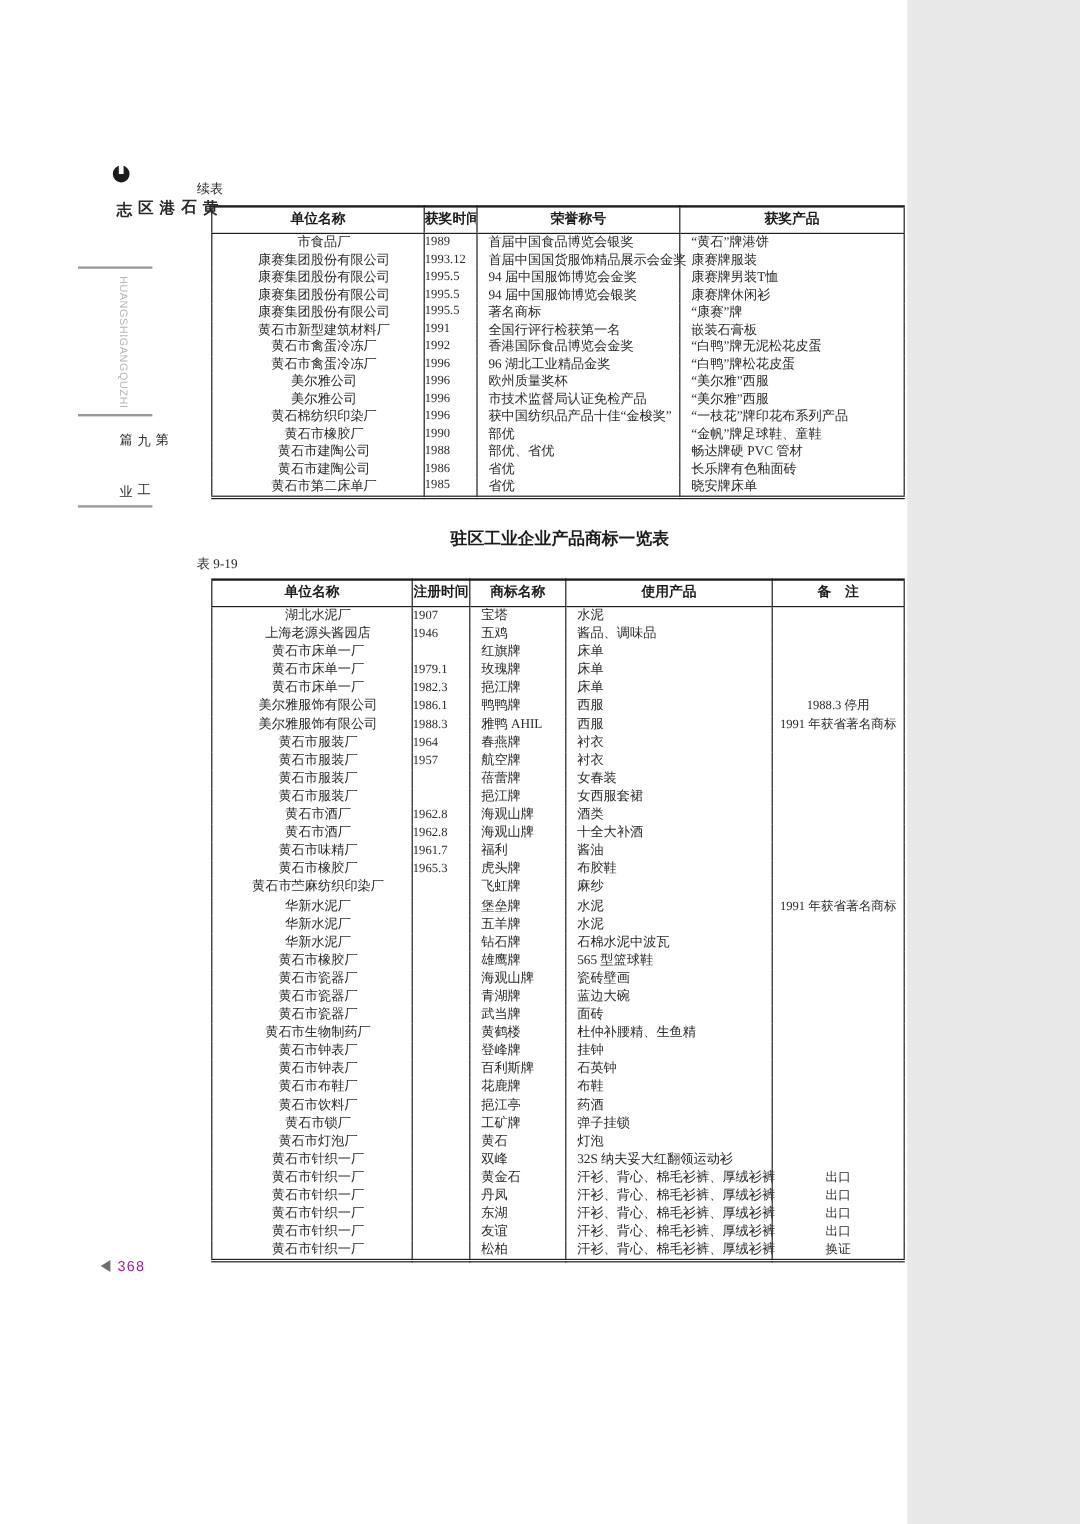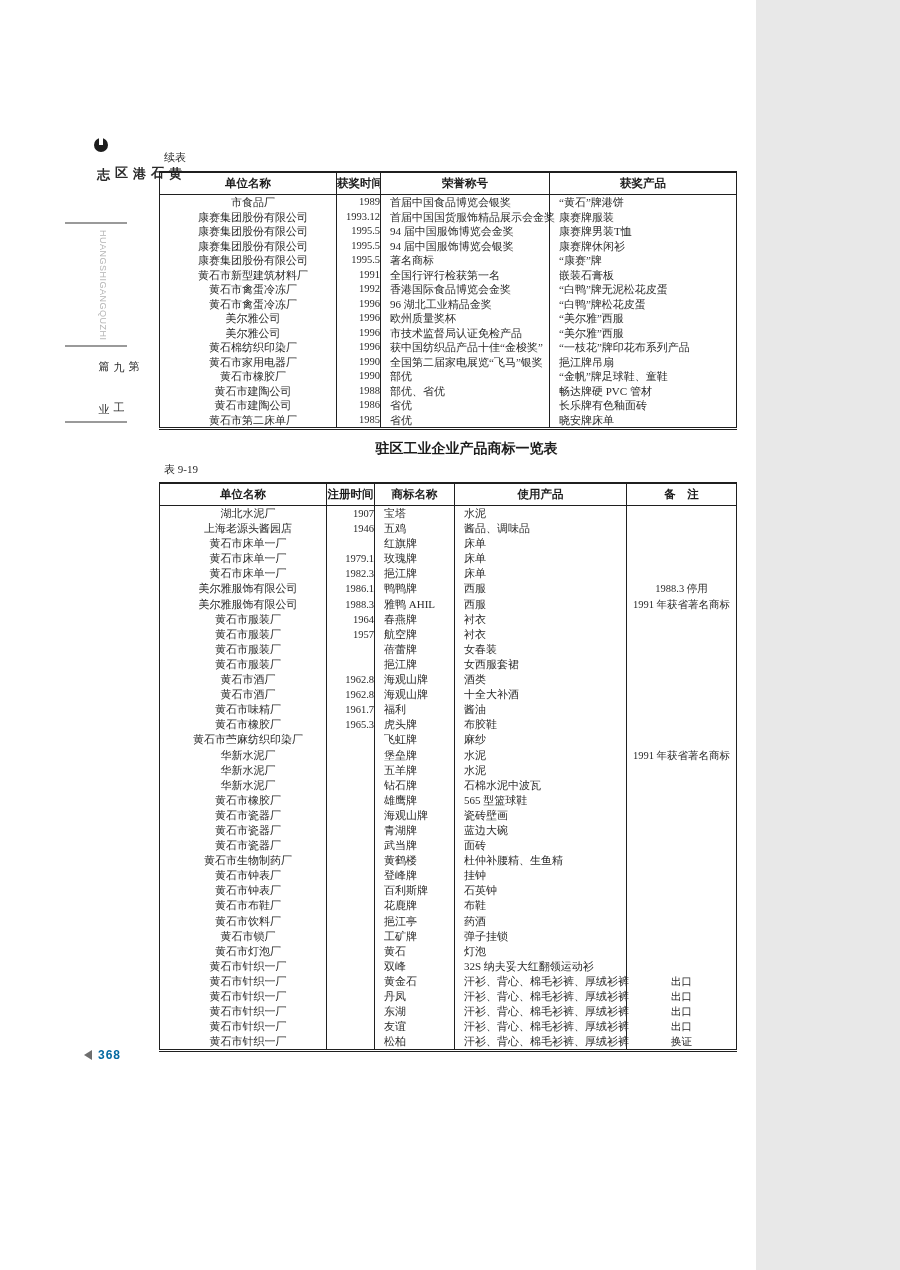--- a/index.html
+++ b/index.html
@@ -18,40 +18,40 @@
   .v-pinyin{position:absolute;left:38px;top:100px;writing-mode:vertical-rl;font-size:9px;letter-spacing:0.5px;color:#b4b4b4;font-family:"Liberation Sans","DejaVu Sans",sans-serif;}
   .v-part{position:absolute;left:36px;top:222px;writing-mode:vertical-rl;font-size:11px;color:#2a2a2a;letter-spacing:1px;}
   .v-chap{position:absolute;left:36px;top:264px;writing-mode:vertical-rl;font-size:11px;color:#2a2a2a;letter-spacing:2px;}
 
   
   .cont-label{position:absolute;left:164px;top:150px;font-size:11px;color:#2a2a2a;}
   .t2-title{position:absolute;left:178px;top:440px;width:577px;text-align:center;font-size:14px;font-weight:700;color:#1c1c1c;font-family:"Liberation Sans","DejaVu Sans",sans-serif;}
   .t2-label{position:absolute;left:164px;top:462px;font-size:11px;color:#2a2a2a;font-family:Liberation Serif, serif;}
 
   
-  table.doc-table{position:absolute;left:159px;width:577px;border-collapse:collapse;table-layout:fixed;
+  table.doc-table{position:absolute;left:176px;width:577px;border-collapse:collapse;table-layout:fixed;
     border-top:2px solid #1f1f1f;border-bottom:3px double #1f1f1f;border-left:1px solid #1f1f1f;border-right:1px solid #1f1f1f;}
   .t1{top:171px;}
   .t2{top:482px;}
   .doc-table th{font-family:"Liberation Sans","DejaVu Sans",sans-serif;font-weight:700;font-size:11.5px;color:#1c1c1c;
     border-bottom:1px solid #1f1f1f;height:21px;line-height:21px;text-align:center;padding:0;white-space:nowrap;overflow:hidden;}
   .doc-table th + th, .doc-table td + td{border-left:1px solid #1f1f1f;}
   .doc-table td{font-size:11px;color:#2a2a2a;padding:0;white-space:nowrap;overflow:visible;}
   .t1 td{height:14.5px;line-height:14.5px;}
   .t2 td{height:15.1px;line-height:15.1px;}
   .t1 td:nth-child(1),.t2 td:nth-child(1){text-align:center;padding-left:10px;}
-  .t1 td:nth-child(2),.t2 td:nth-child(2){text-align:right;font-size:10.5px;}
+  .t1 td:nth-child(2),.t2 td:nth-child(2){text-align:left;font-size:10.5px;}
   .t1 td:nth-child(3),.t1 td:nth-child(4),
   .t2 td:nth-child(3),.t2 td:nth-child(4){text-align:left;padding-left:9px;}
   .t2 td:nth-child(5){text-align:center;font-size:10.5px;}
 
   
   .page-num{position:absolute;left:84px;top:1048px;display:flex;align-items:center;}
   .tri{width:0;height:0;border-top:5px solid transparent;border-bottom:5px solid transparent;border-right:8px solid #6e6e6e;margin-right:6px;}
-  .pn{font-size:12px;color:#0369a1;font-family:"Liberation Sans","DejaVu Sans",sans-serif;letter-spacing:1px;font-weight:bold;}
+  .pn{font-size:12px;color:#a21caf;font-family:"Liberation Sans","DejaVu Sans",sans-serif;letter-spacing:1px;}
 </style>
 </head>
 <body>
 
 <div class="page">
 
   <div class="sidebar">
     <div class="logo"></div>
     <div class="v-title">黄石港区志</div>
     <div class="rule rule1"></div>
@@ -140,26 +140,20 @@
           <td>市技术监督局认证免检产品</td>
           <td>“美尔雅”西服</td>
         </tr>
         <tr>
           <td>黄石棉纺织印染厂</td>
           <td>1996</td>
           <td>获中国纺织品产品十佳“金梭奖”</td>
           <td>“一枝花”牌印花布系列产品</td>
         </tr>
         <tr>
-          <td>黄石市家用电器厂</td>
-          <td>1990</td>
-          <td>全国第二届家电展览“飞马”银奖</td>
-          <td>挹江牌吊扇</td>
-        </tr>
-        <tr>
           <td>黄石市橡胶厂</td>
           <td>1990</td>
           <td>部优</td>
           <td>“金帆”牌足球鞋、童鞋</td>
         </tr>
         <tr>
           <td>黄石市建陶公司</td>
           <td>1988</td>
           <td>部优、省优</td>
           <td>畅达牌硬 PVC 管材</td>

